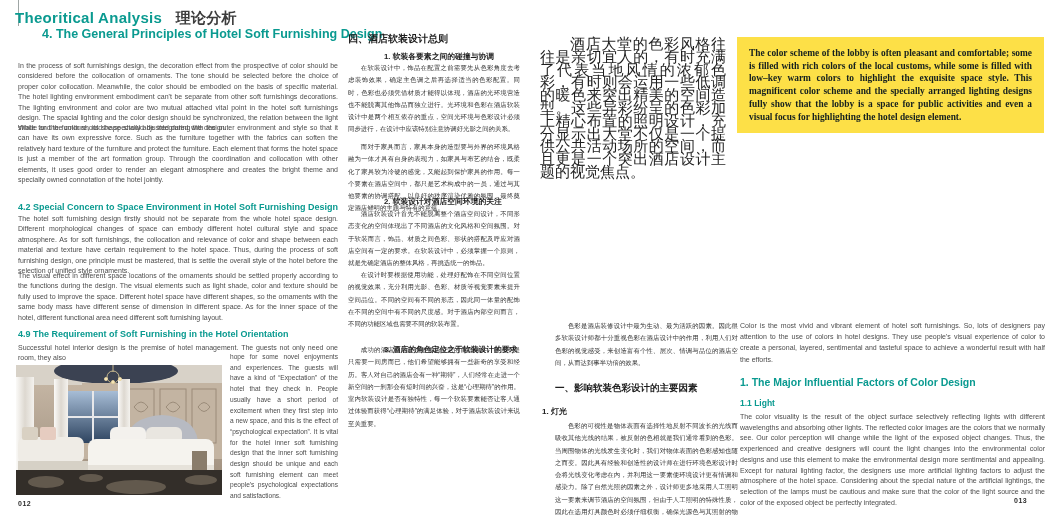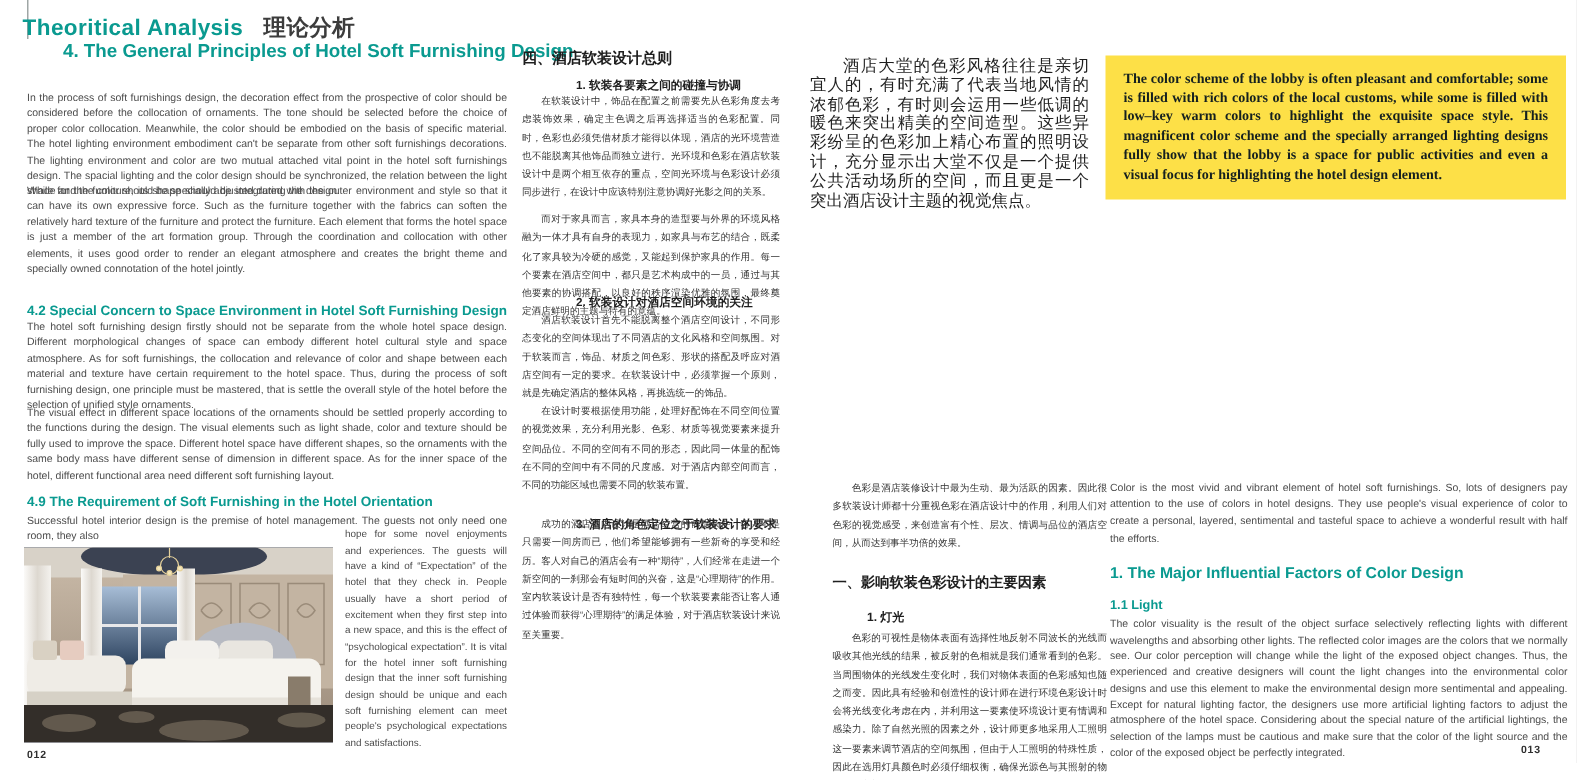--- a/index.html
+++ b/index.html
@@ -25,31 +25,31 @@
   .pagenum{font-size:7px;font-weight:bold;color:#2e2e2e;letter-spacing:.5px;}
   .pn-l{left:18px;top:500px;} .pn-r{left:1014px;top:497px;}
   
   .zh-title{left:348px;top:32px;font-size:10px;font-weight:bold;color:#1e1e1e;}
   .zh-h{left:348px;font-size:7.8px;font-weight:bold;color:#1e1e1e;margin-left:36px;}
   .zh-h1{top:51px;} .zh-h2{top:196px;} .zh-h3{top:344px;}
   .p-zh{left:348px;width:172px;font-size:6.4px;line-height:12.3px;text-align:justify;color:#333;text-indent:2em;}
   .zp1{top:62px;} .zp2{top:141px;} .zp3{top:208px;} .zp4{top:269px;} .zp5{top:344px;}
   
   .r-intro{left:540px;top:38px;width:186px;font-family:"Liberation Serif","DejaVu Serif",serif;
-    font-size:11px;line-height:12.8px;text-align:justify;text-indent:2em;color:#1f1f1f;}
+    font-size:15px;line-height:12.8px;text-align:justify;text-indent:2em;color:#1f1f1f;}
   .callout{left:737px;top:37px;width:283px;background:#fde047;padding:10px 12px;}
   .callout p{margin:0;font-family:"Liberation Serif","DejaVu Serif",serif;font-weight:bold;
     font-size:9.4px;line-height:12.7px;text-align:justify;color:#15201f;}
   .big-title{left:545px;top:199px;width:500px;text-align:center;font-size:27px;font-weight:bold;
     letter-spacing:2px;line-height:33px;color:#0a9a90;}
   .zh-subtitle{left:545px;top:268px;width:500px;text-align:center;font-size:20px;
     letter-spacing:4px;color:#b3b5b6;font-weight:normal;}
   .rzh-intro{left:555px;top:320px;width:183px;}
   .rzh-h{left:555px;top:382px;font-size:9.5px;font-weight:bold;color:#1e1e1e;}
-  .rzh-sub{left:578px;top:406px;font-size:8px;font-weight:bold;color:#1e1e1e;}
+  .rzh-sub{left:542px;top:406px;font-size:8px;font-weight:bold;color:#1e1e1e;}
   .rzh-body{left:555px;top:420px;width:183px;}
   .p-zh2{font-size:6.4px;line-height:12.3px;text-align:justify;color:#333;text-indent:2em;position:absolute;}
   .ren-intro{left:740px;top:320px;width:305px;font-size:7px;line-height:11.2px;text-align:justify;color:#4c4c4c;}
   .ren-h{left:740px;top:376px;width:320px;font-size:10.5px;font-weight:bold;}
   .ren-sub{left:740px;top:398px;font-size:8.5px;font-weight:bold;}
   .ren-body{left:740px;top:412px;width:305px;font-size:7px;line-height:10.7px;text-align:justify;color:#4c4c4c;}
   p{margin:0;}
 </style>
 </head>
 <body>

